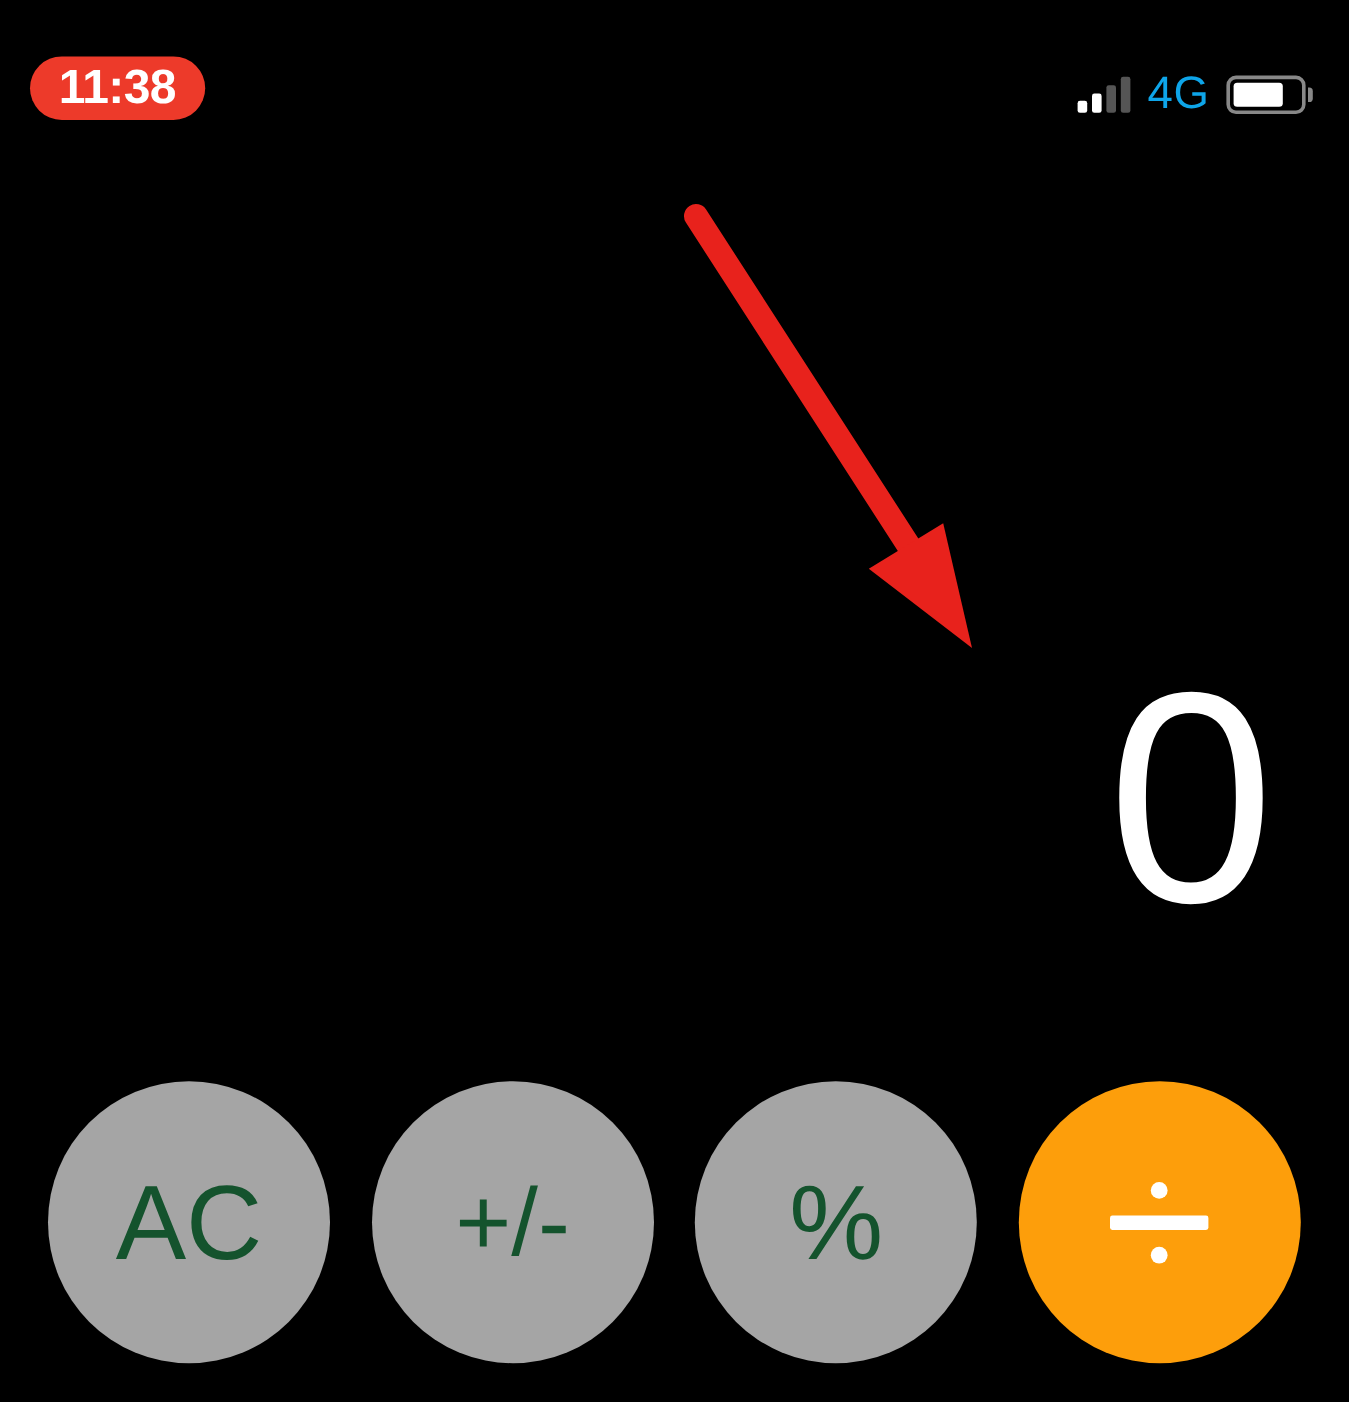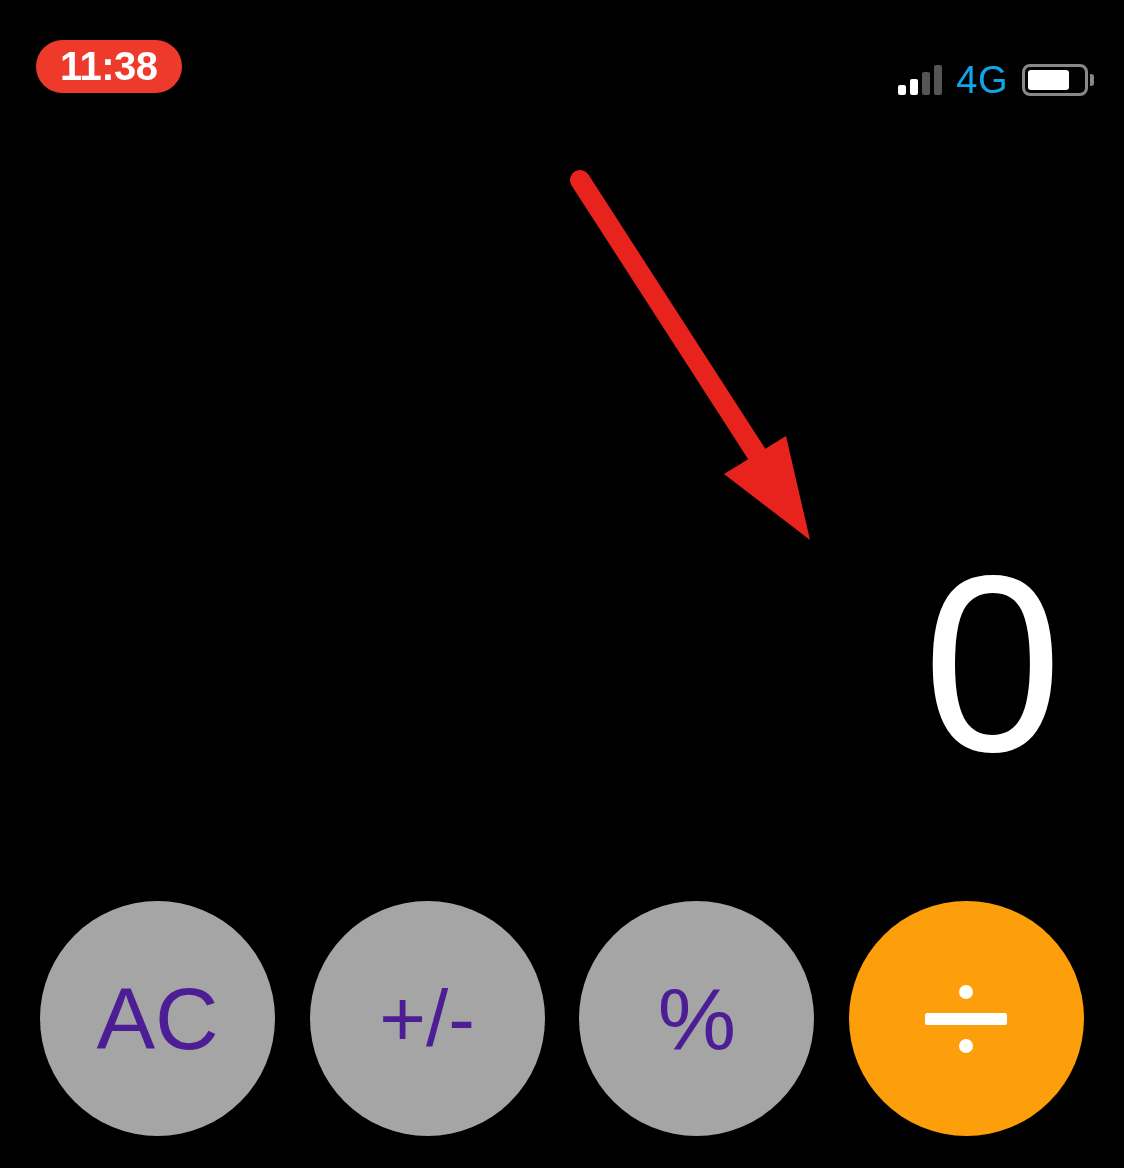--- a/index.html
+++ b/index.html
@@ -16,22 +16,22 @@
       overflow: hidden;
     }
     .status-bar {
       position: absolute;
       top: 0;
       left: 0;
       right: 0;
       height: 100px;
       display: flex;
       justify-content: space-between;
-      align-items: center;
-      padding: 32px 30px 0 36px;
+      align-items: flex-end;
+      padding: 32px 30px 0 25px;
     }
     .time-pill {
       background: #ed3a2a;
       color: #fff;
       font-size: 40px;
       font-weight: 600;
       padding: 4px 24px;
       border-radius: 40px;
       letter-spacing: -0.5px;
     }
@@ -113,21 +113,21 @@
       border-radius: 50%;
       border: none;
       display: flex;
       align-items: center;
       justify-content: center;
       font-family: inherit;
       cursor: pointer;
     }
     .gray-btn {
       background: #a5a5a5;
-      color: #4c1d95;
+      color: #14532d;
       font-size: 88px;
       font-weight: 500;
     }
     .gray-btn.sign {
       font-size: 80px;
     }
     .orange-btn {
       background: #fd9e0b;
       color: #fff;
     }

